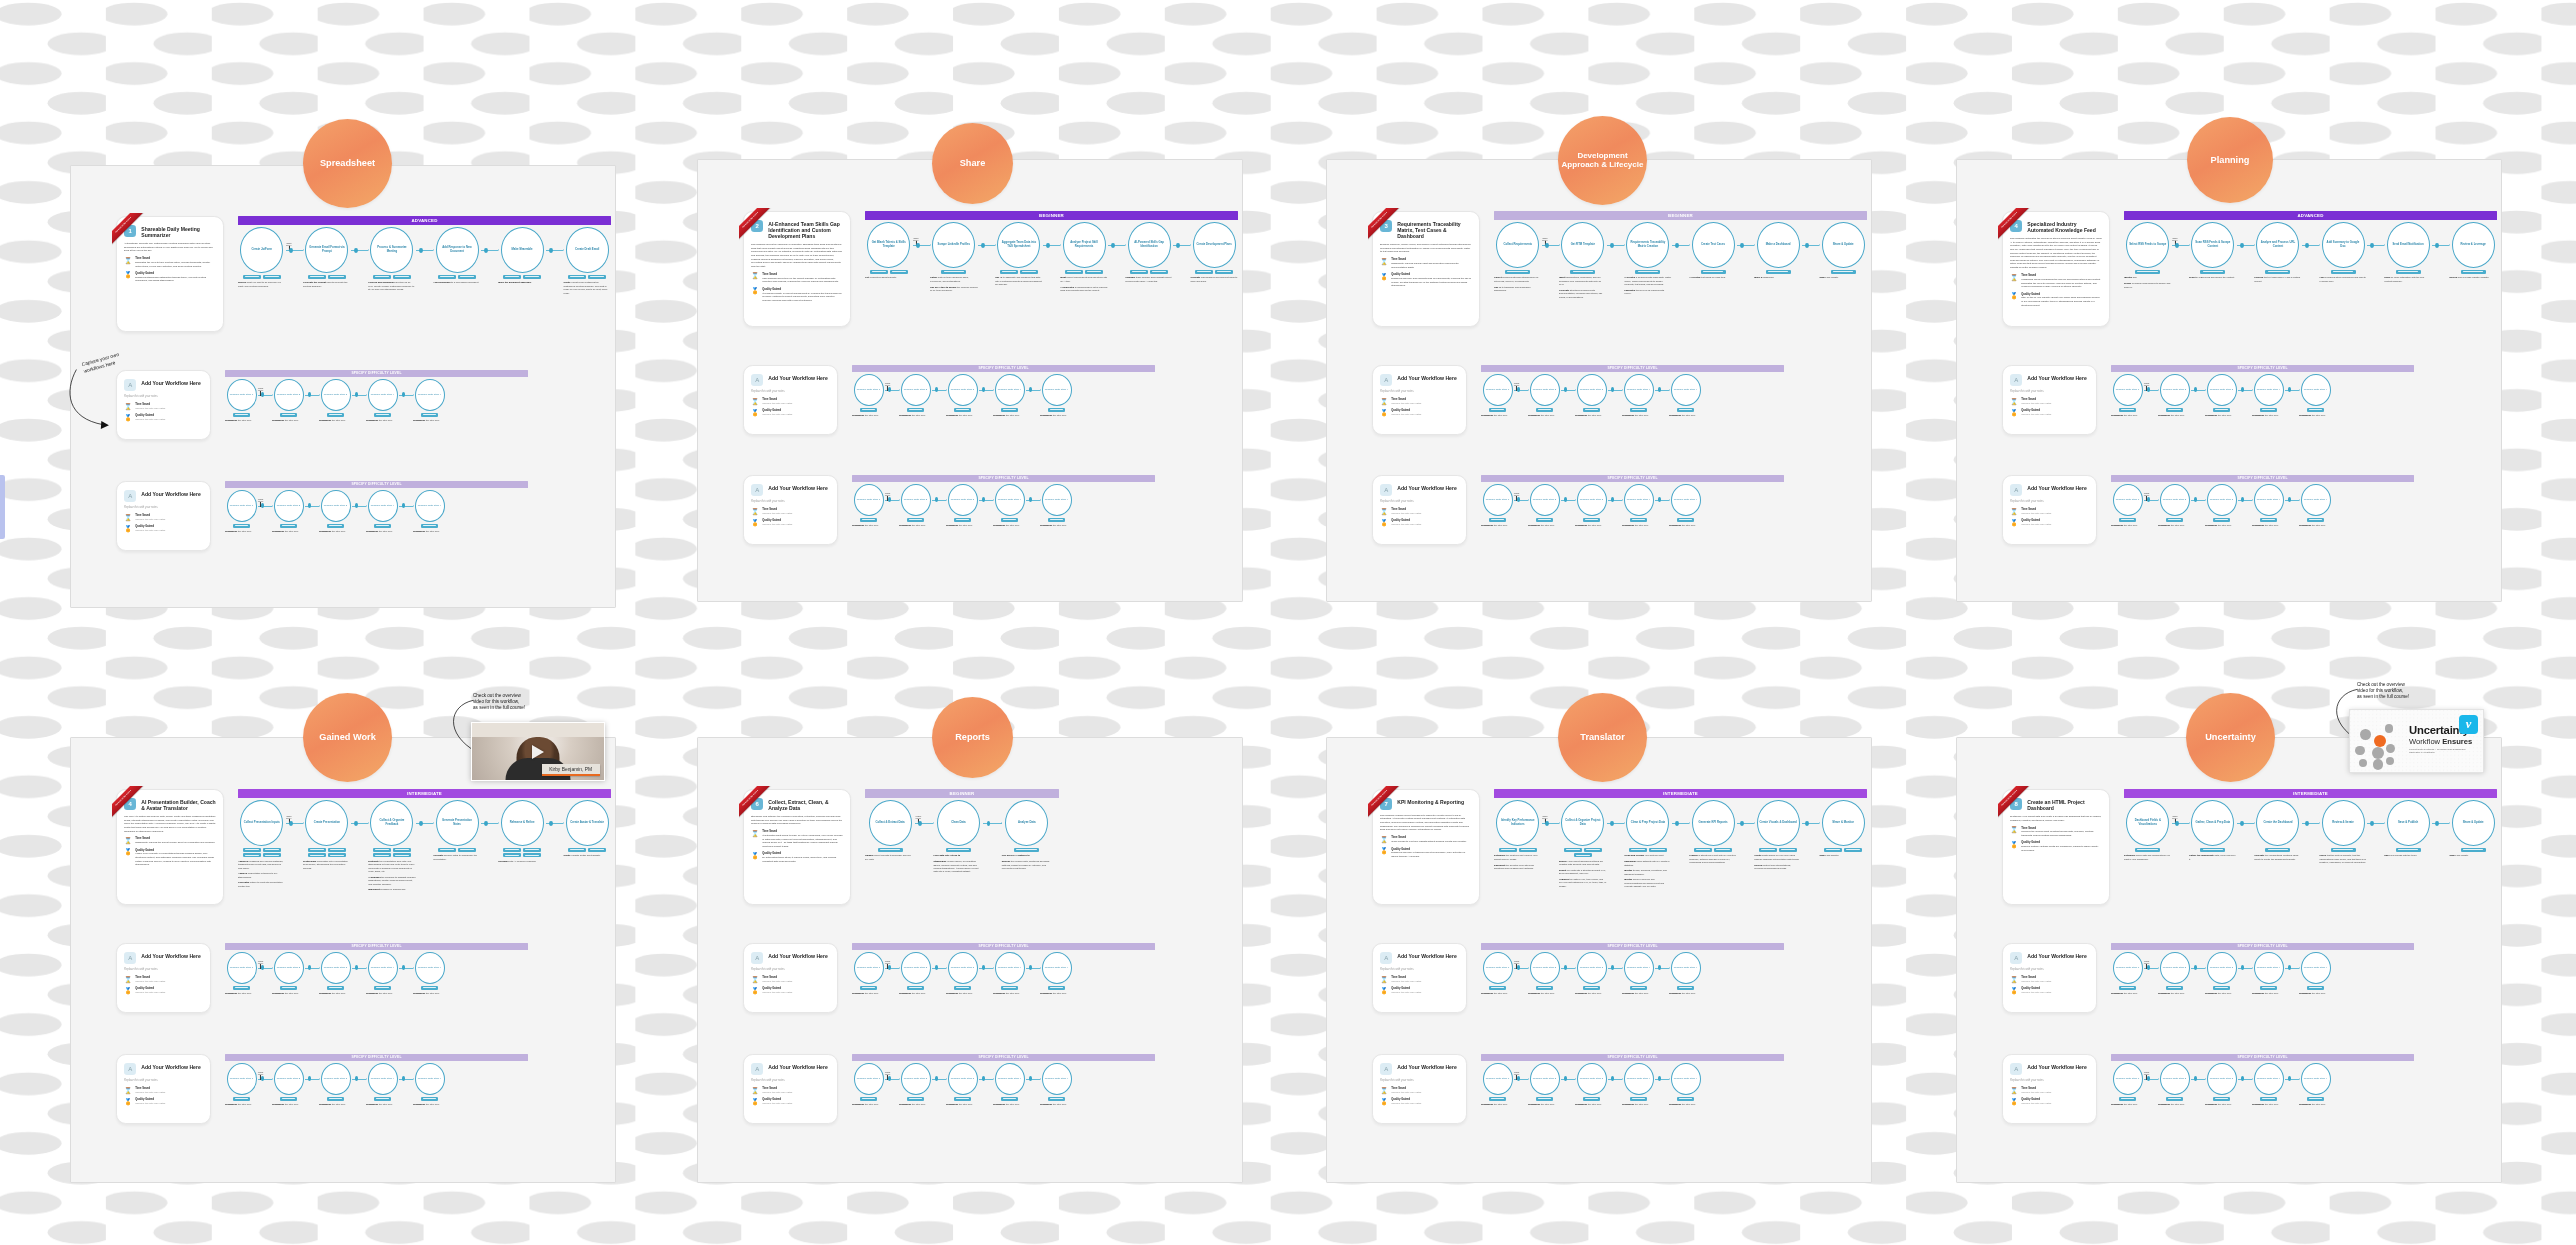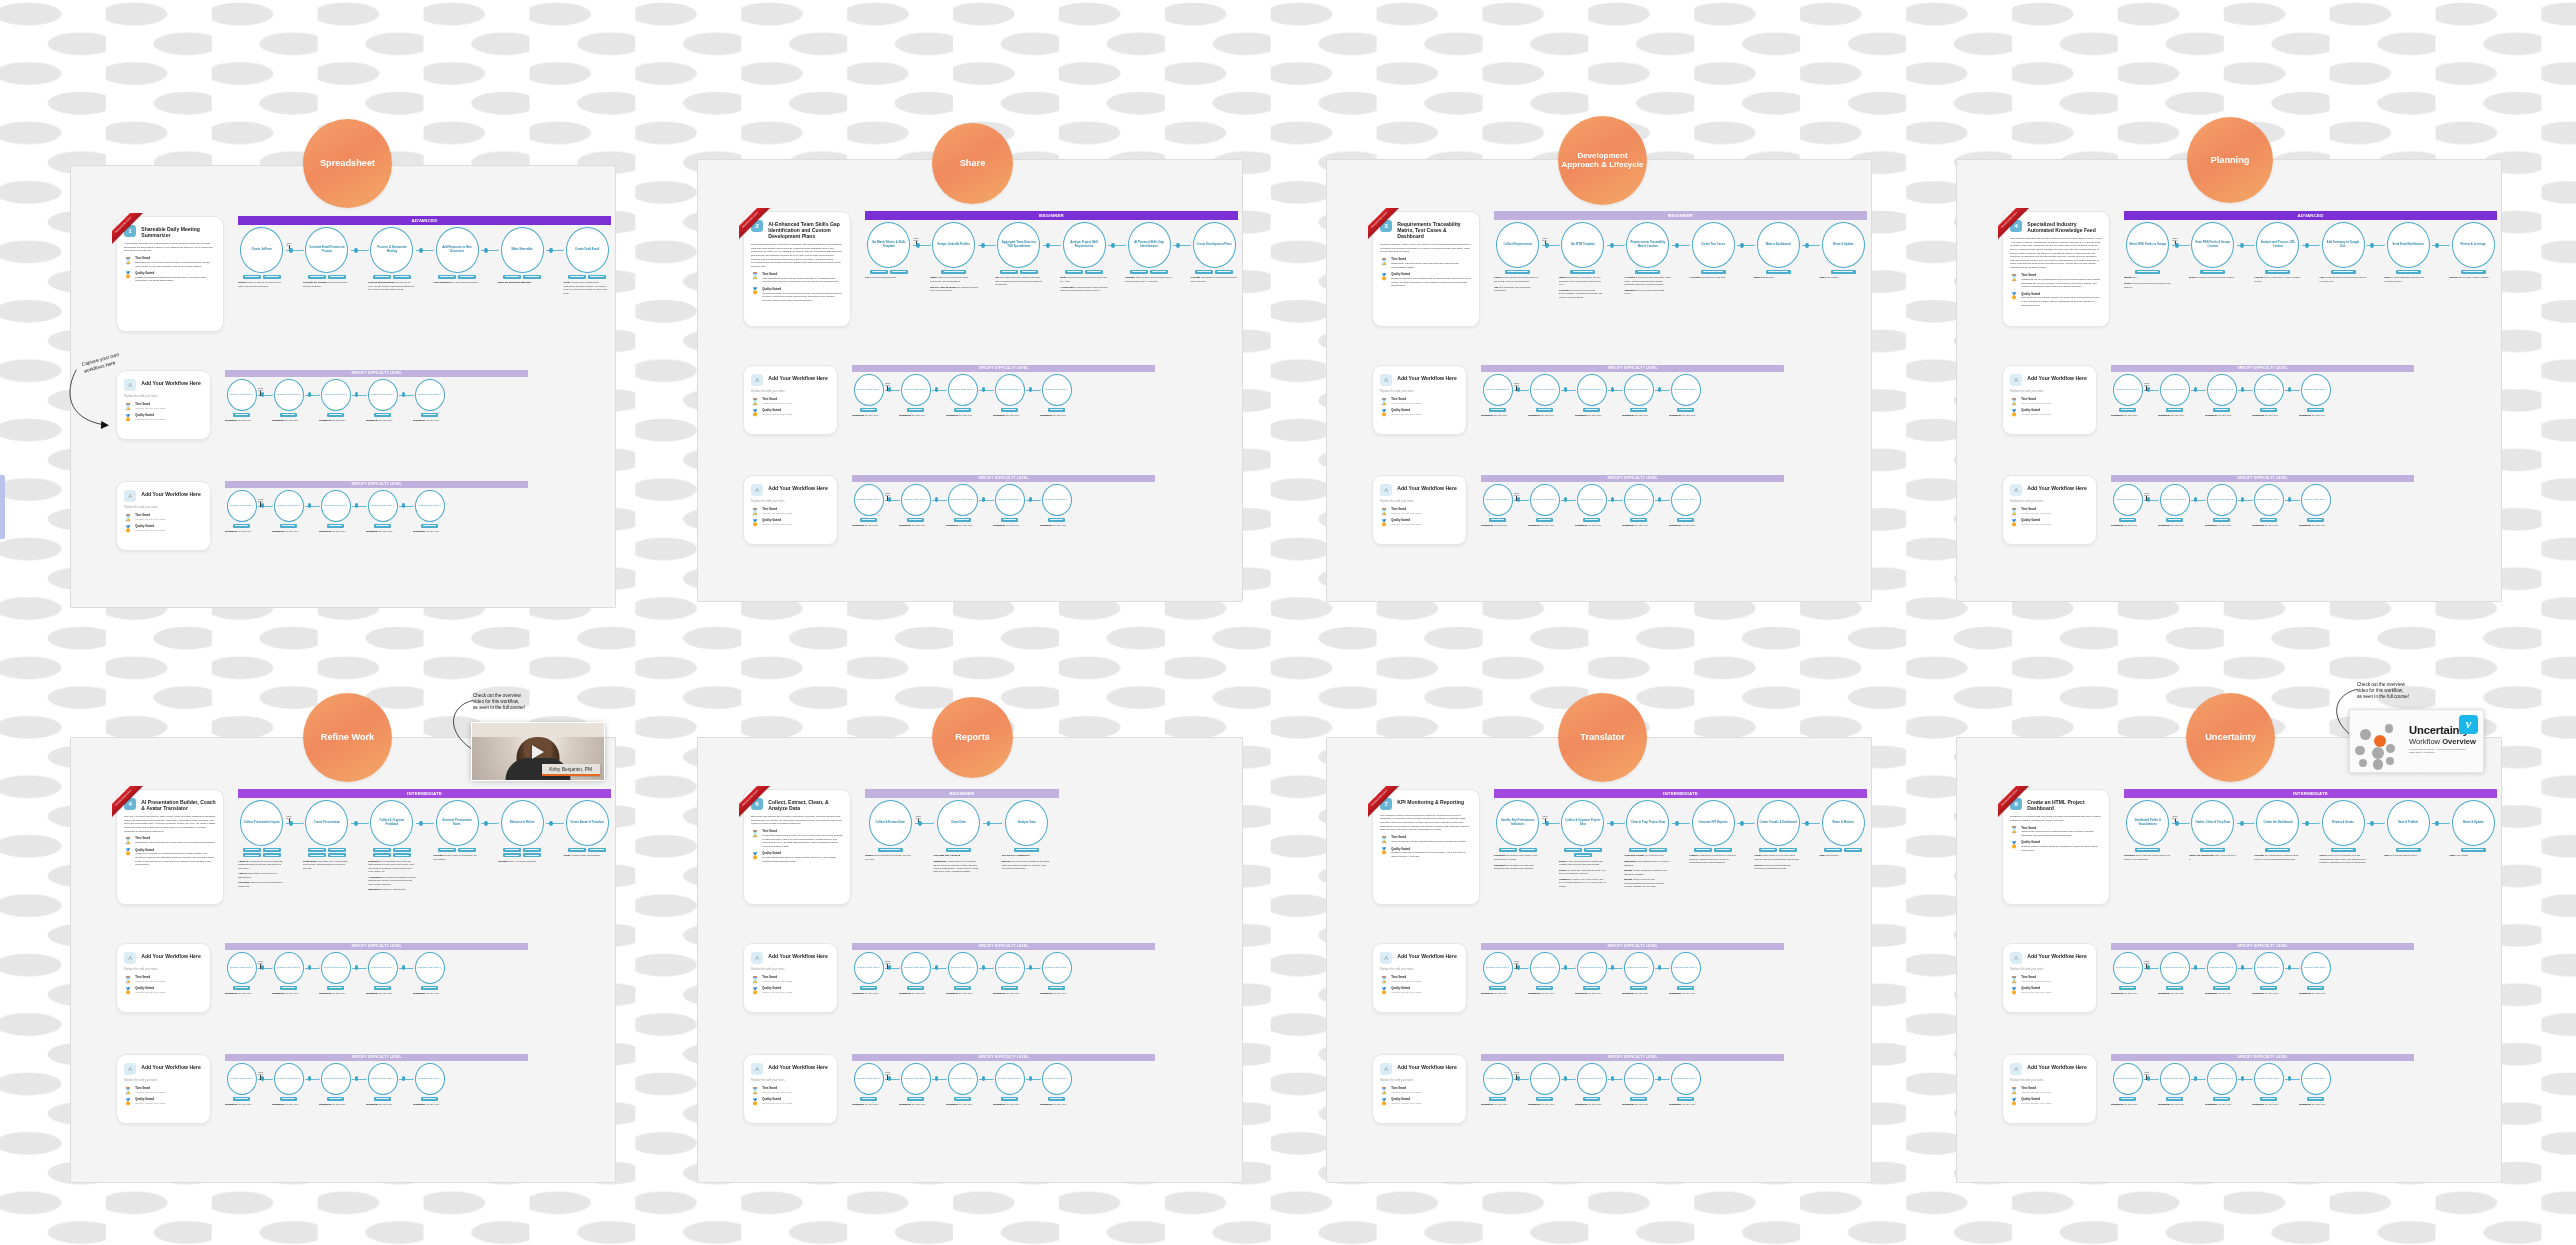--- a/index.html
+++ b/index.html
@@ -271,21 +271,21 @@
     <div class="section" style="left: 1326px; top: 159px; width: 546px; height: 443px;"></div>
     <div class="section-bubble" style="left: 1558px; top: 116px; width: 89px; height: 89px; font-size: 8px;">
       <span>Development Approach &amp; Lifecycle</span>
     </div>
     <div class="section" style="left: 1956px; top: 159px; width: 546px; height: 443px;"></div>
     <div class="section-bubble" style="left: 2187px; top: 117px; width: 86px; height: 86px; font-size: 9.2px;">
       <span>Planning</span>
     </div>
     <div class="section" style="left: 70px; top: 737px; width: 546px; height: 446px;"></div>
     <div class="section-bubble" style="left: 303px; top: 693px; width: 89px; height: 89px; font-size: 9.2px;">
-      <span>Refine Work</span>
+      <span>Gained Work</span>
     </div>
     <div class="section" style="left: 697px; top: 737px; width: 546px; height: 446px;"></div>
     <div class="section-bubble" style="left: 932px; top: 697px; width: 81px; height: 81px; font-size: 9.2px;">
       <span>Reports</span>
     </div>
     <div class="section" style="left: 1326px; top: 737px; width: 546px; height: 446px;"></div>
     <div class="section-bubble" style="left: 1558px; top: 693px; width: 89px; height: 89px; font-size: 9.2px;">
       <span>Translator</span>
     </div>
     <div class="section" style="left: 1956px; top: 737px; width: 546px; height: 446px;"></div>
@@ -3067,21 +3067,21 @@
         <div class="node" style="left: 27px; top: 3.2px; width: 8.6px; height: 8.6px;"></div>
         <div class="node" style="left: -2.2px; top: 25px; width: 9.7px; height: 9.7px;"></div>
         <div class="node" style="left: 14px; top: 26px; width: 12px; height: 12px;"></div>
         <div class="node" style="left: 28px; top: 23px; width: 9.7px; height: 9.7px;"></div>
         <div class="node" style="left: 1.1px; top: 38px; width: 8.6px; height: 8.6px;"></div>
         <div class="node" style="left: 15px; top: 38px; width: 10.8px; height: 10.8px;"></div>
         <div class="node" style="left: 28px; top: 36px; width: 8.6px; height: 8.6px;"></div>
       </div>
       <div class="vimeo-text">
         <div class="vimeo-title">Uncertainty</div>
-        <div class="vimeo-sub">Workflow <b>Overview</b></div>
+        <div class="vimeo-sub">Workflow <b>Ensures</b></div>
         <div class="vimeo-desc">Project Data Synthesis + Dynamic Risk Dashboard<br>Shareable &amp; Updatable</div>
       </div>
       <div class="vimeo-logo">v</div>
     </div>
   </div>
 
 <div id="left-sliver"></div>
 
 
 </body></html>

